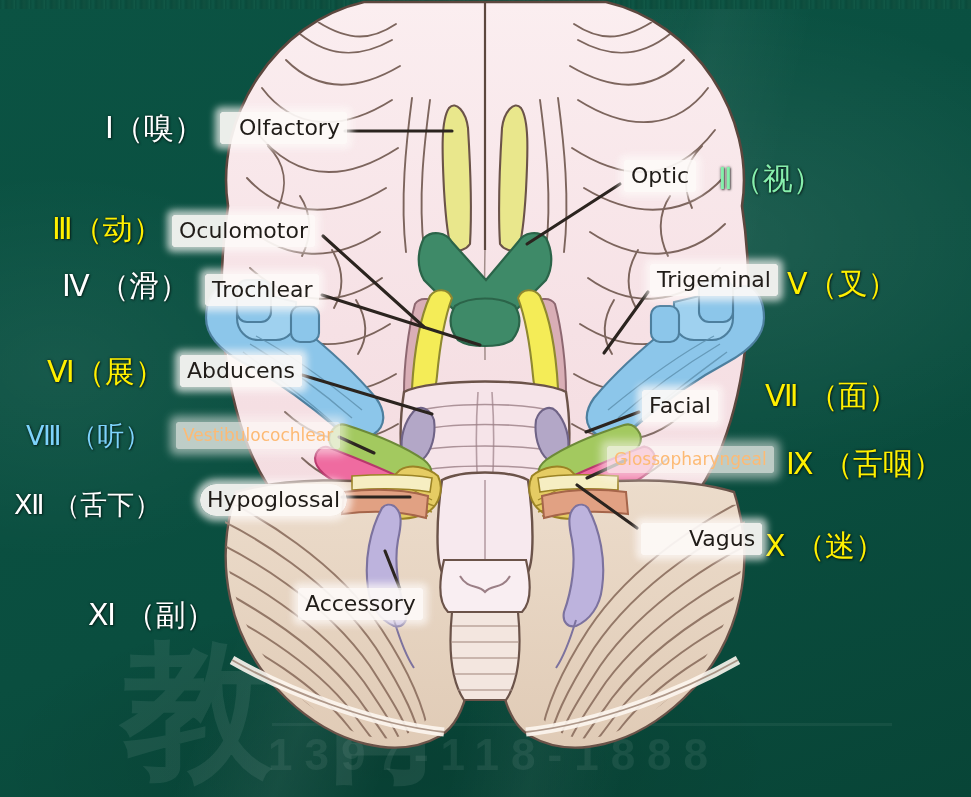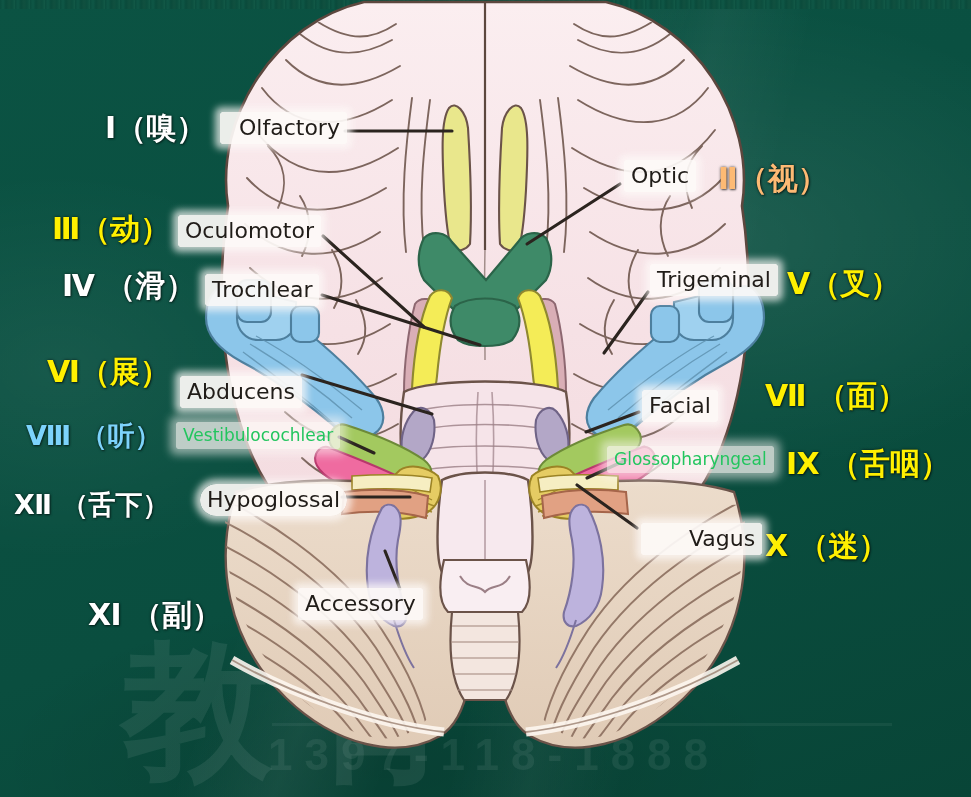--- a/index.html
+++ b/index.html
@@ -30,31 +30,31 @@
     opacity:.95;}
   
   .wm{position:absolute;color:rgba(255,255,255,.075);font-weight:bold;pointer-events:none;}
   #wm-logo{left:122px;top:612px;font-size:150px;letter-spacing:36px;
            font-family:"DejaVu Sans","Liberation Sans",sans-serif;}
   #wm-phone{left:268px;top:730px;font-size:44px;letter-spacing:12px;
             color:rgba(255,255,255,.07);}
   #wm-rule{position:absolute;left:272px;top:723px;width:620px;height:3px;
            background:rgba(255,255,255,.055);}
   
-  .cn{position:absolute;color:#fff000;font-weight:bold;white-space:nowrap;
+  .cn{position:absolute;color:#fff000;font-weight:normal;white-space:nowrap;
       font-family:"DejaVu Sans","Liberation Sans",sans-serif;
       text-shadow:0 0 3px rgba(0,0,0,.65),1px 1px 2px rgba(0,0,0,.5);}
   .cn.white{color:#ffffff;text-shadow:0 0 3px rgba(0,0,0,.6),1px 1px 2px rgba(0,0,0,.45);}
   
   .lbl{position:absolute;white-space:nowrap;color:#201c18;
        background:rgba(253,250,248,.93);
        padding:3px 7px 4px 7px;border-radius:2px;
        font-family:"DejaVu Sans","Liberation Sans",sans-serif;
        box-shadow:0 0 7px 5px rgba(253,250,248,.72);}
-  .lbl.soft{background:rgba(252,248,246,.74);color:#22c55e;
+  .lbl.soft{background:rgba(252,248,246,.74);color:#fdba74;
             box-shadow:0 0 8px 6px rgba(252,248,246,.52);}
   svg{position:absolute;left:0;top:0;}
   #nervesvg{pointer-events:none;}
 </style>
 </head>
 <body>
 
 <div id="stage">
 
   <div id="bg"></div>
@@ -362,39 +362,39 @@
         <line x1="639" y1="412" x2="586" y2="432"></line>
         <line x1="626" y1="460" x2="587" y2="478"></line>
         <line x1="342" y1="497" x2="410" y2="497"></line>
         <line x1="637" y1="528" x2="577" y2="485"></line>
         <line x1="400" y1="589" x2="385" y2="551"></line>
       </g>
   </svg>
 
   <div id="cn-layer">
       <div class="cn white" style="left: 105px; top: 108px; font-size: 30px; color: rgb(255, 255, 255);">Ⅰ（嗅）</div>
-      <div class="cn" style="left: 718px; top: 159px; font-size: 30px; color: #fdba74;">Ⅱ（视）</div>
+      <div class="cn" style="left: 718px; top: 159px; font-size: 30px; color: #86efac;">Ⅱ（视）</div>
       <div class="cn" style="left: 52px; top: 209px; font-size: 30px; color: rgb(255, 240, 0);">Ⅲ（动）</div>
       <div class="cn white" style="left: 62px; top: 266px; font-size: 30px; color: rgb(255, 255, 255);">Ⅳ （滑）</div>
       <div class="cn" style="left: 787px; top: 264px; font-size: 30px; color: rgb(255, 240, 0);">Ⅴ（叉）</div>
       <div class="cn" style="left: 47px; top: 352px; font-size: 30px; color: rgb(255, 240, 0);">Ⅵ（展）</div>
       <div class="cn" style="left: 765px; top: 376px; font-size: 30px; color: rgb(255, 240, 0);">Ⅶ （面）</div>
       <div class="cn white" style="left: 26px; top: 418px; font-size: 27px; color: #7dd3fc;">Ⅷ （听）</div>
       <div class="cn" style="left: 786px; top: 444px; font-size: 30px; color: rgb(255, 240, 0);">Ⅸ （舌咽）</div>
       <div class="cn white" style="left: 14px; top: 487px; font-size: 27px; color: rgb(255, 255, 255);">Ⅻ （舌下）</div>
       <div class="cn" style="left: 765px; top: 526px; font-size: 30px; color: rgb(255, 240, 0);">Ⅹ （迷）</div>
       <div class="cn white" style="left: 88px; top: 595px; font-size: 30px; color: rgb(255, 255, 255);">Ⅺ （副）</div>
     </div>
   <div id="en-layer">
       <div class="lbl" style="left: 220px; top: 112px; font-size: 22px; padding-left: 19px;">Olfactory</div>
       <div class="lbl" style="left: 624px; top: 160px; font-size: 22px;">Optic</div>
-      <div class="lbl" style="left: 178px; top: 215px; font-size: 22px;">Oculomotor</div>
+      <div class="lbl" style="left: 172px; top: 215px; font-size: 22px;">Oculomotor</div>
       <div class="lbl" style="left: 205px; top: 274px; font-size: 22px;">Trochlear</div>
       <div class="lbl" style="left: 650px; top: 264px; font-size: 22px;">Trigeminal</div>
-      <div class="lbl" style="left: 180px; top: 376px; font-size: 22px;">Abducens</div>
+      <div class="lbl" style="left: 180px; top: 355px; font-size: 22px;">Abducens</div>
       <div class="lbl soft" style="left: 176px; top: 422px; font-size: 17px;">Vestibulocochlear</div>
       <div class="lbl" style="left: 642px; top: 390px; font-size: 22px;">Facial</div>
       <div class="lbl soft" style="left: 607px; top: 446px; font-size: 17px;">Glossopharyngeal</div>
       <div class="lbl" style="left: 200px; top: 484px; font-size: 22px; border-radius: 16px;">Hypoglossal</div>
       <div class="lbl" style="left: 641px; top: 523px; font-size: 22px; padding-left: 48px;">Vagus</div>
       <div class="lbl" style="left: 298px; top: 588px; font-size: 22px;">Accessory</div>
     </div>
 
 </div>
 

